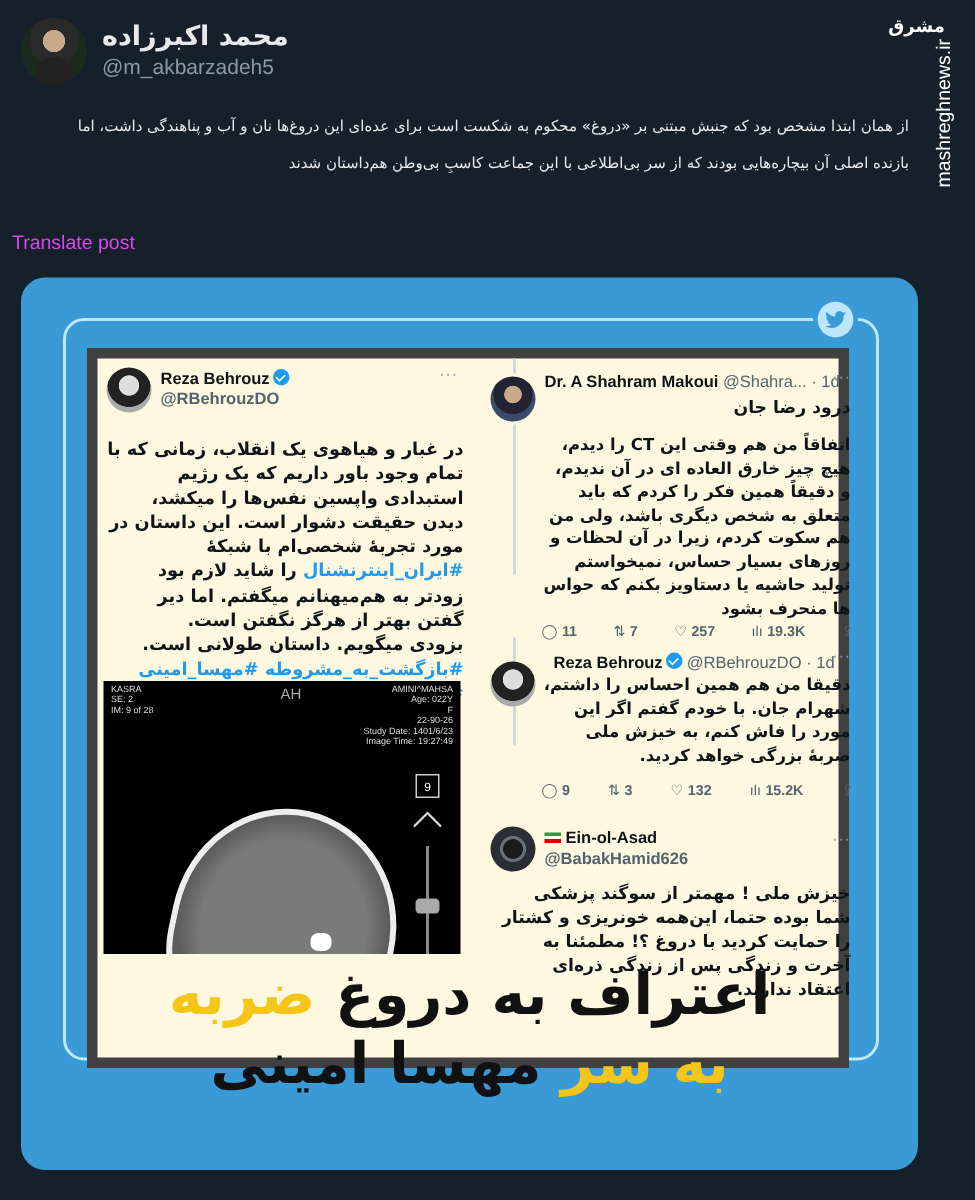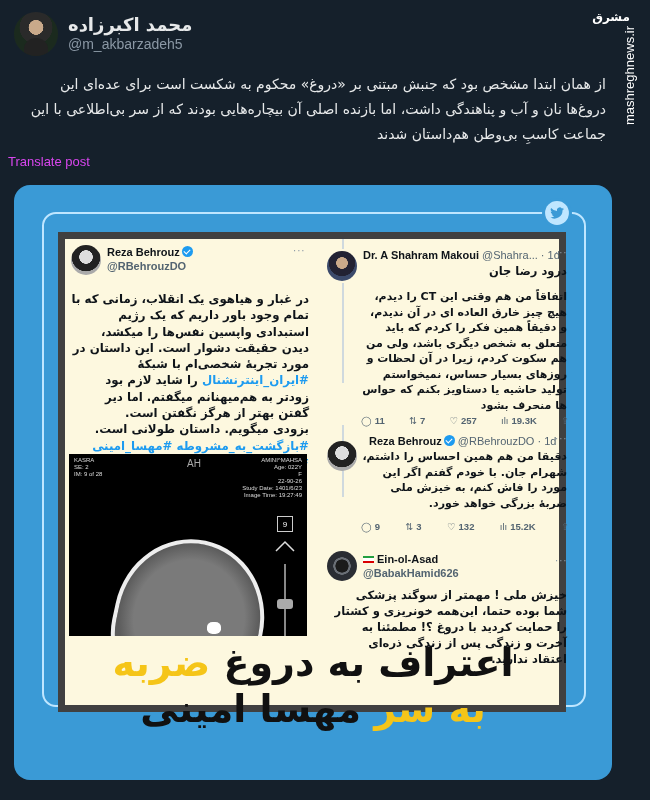--- a/index.html
+++ b/index.html
@@ -11,21 +11,21 @@
       background: radial-gradient(circle at 50% 35%, #c9a98a 0 20%, #2a2a2a 21% 45%, #1b2a1e 46%); overflow: hidden; }
     .avatar::after { content: ""; position: absolute; left: 10px; top: 26px; width: 24px; height: 22px; border-radius: 50% 50% 0 0; background: #222; }
     .author-name { position: absolute; left: 54px; top: 4px; font-weight: bold; font-size: 18px; color: #e7e9ea; direction: rtl; }
     .author-handle { position: absolute; left: 54px; top: 26px; font-size: 14px; color: #8b98a5; font-family: "Liberation Sans", sans-serif; }
 
     .watermark { position: absolute; right: 4px; top: 10px; width: 44px; height: 115px; }
     .wm-logo { position: absolute; right: 16px; top: 0; font-size: 12px; font-weight: bold; color: #fff; direction: rtl; }
     .wm-site { position: absolute; right: -38px; top: 58px; transform: rotate(-90deg); font-size: 13px; color: #fff; font-family: "Liberation Sans", sans-serif; white-space: nowrap; width: 110px; text-align: center; }
 
     .post-text { position: absolute; top: 72px; left: 30px; right: 44px; direction: rtl; text-align: right;
-      font-size: 14px; line-height: 25px; color: #e7e9ea; }
+      font-size: 10px; line-height: 25px; color: #e7e9ea; }
     .translate { position: absolute; top: 154px; left: 8px; font-size: 13px; color: #d946ef; font-family: "Liberation Sans", sans-serif; }
 
     .media { position: absolute; left: 14px; top: 185px; width: 598px; height: 595px; background: #3a9ad6; border-radius: 16px; overflow: hidden; }
     .inner-frame { position: absolute; left: 28px; top: 27px; width: 544px; height: 495px; border: 2px solid #bfe6ff; border-radius: 14px; }
     .twitter-badge { position: absolute; right: 40px; top: 13px; width: 30px; height: 30px; border-radius: 50%; background: #3a9ad6; display: flex; align-items: center; justify-content: center; }
     .twitter-badge svg { width: 26px; height: 26px; }
 
     .screenshot { position: absolute; left: 44px; top: 47px; width: 508px; height: 480px; background: #fdf8df; border: 7px solid #404040; }
     .col-left { position: absolute; left: 0; top: 0; width: 250px; height: 100%; }
     .col-right { position: absolute; left: 256px; top: 0; width: 252px; height: 100%; }
@@ -140,21 +140,21 @@
         <span>◯ <b>11</b></span>
         <span>⇅ <b>7</b></span>
         <span>♡ <b>257</b></span>
         <span>ılı <b>19.3K</b></span>
         <span>⇪</span>
       </div>
 
       <div class="tw-avatar bw" style="left:6px; top:202px;"></div>
       <div class="tw-name" style="left:48px; top:196px;"><span>Reza Behrouz</span><span class="verified"></span> <span class="tw-handle" style="position:static; font-weight:normal;">@RBehrouzDO · 1d</span></div>
       <div class="dots" style="left:234px; top:194px;">···</div>
-      <div class="tw-body" style="position:absolute; left:40px; right:6px; top:210px; font-size:11px; line-height:15.5px;">دقیقا من هم همین احساس را داشتم، شهرام جان. با خودم گفتم اگر این مورد را فاش کنم، به خیزش ملی ضربهٔ بزرگی خواهد خورد.</div>
+      <div class="tw-body" style="position:absolute; left:40px; right:6px; top:210px; font-size:11px; line-height:15.5px;">دقیقا من هم همین احساس را داشتم، شهرام جان. با خودم گفتم اگر این مورد را فاش کنم، به خیزش ملی ضربهٔ بزرگی خواهد کردید.</div>
       <div class="actions" style="position:absolute; left:10px; right:0; top:282px;">
         <span>◯ <b>9</b></span>
         <span>⇅ <b>3</b></span>
         <span>♡ <b>132</b></span>
         <span>ılı <b>15.2K</b></span>
         <span>⇪</span>
       </div>
 
       <div class="tw-avatar lens" style="left:6px; top:312px;"></div>
       <div class="tw-name" style="left:42px; top:314px;"><span style="display:inline-block;width:11px;height:7px;background:linear-gradient(#239f40 0 33%,#fff 33% 66%,#da0000 66%);margin-right:3px;"></span><span>Ein-ol-Asad</span></div>

